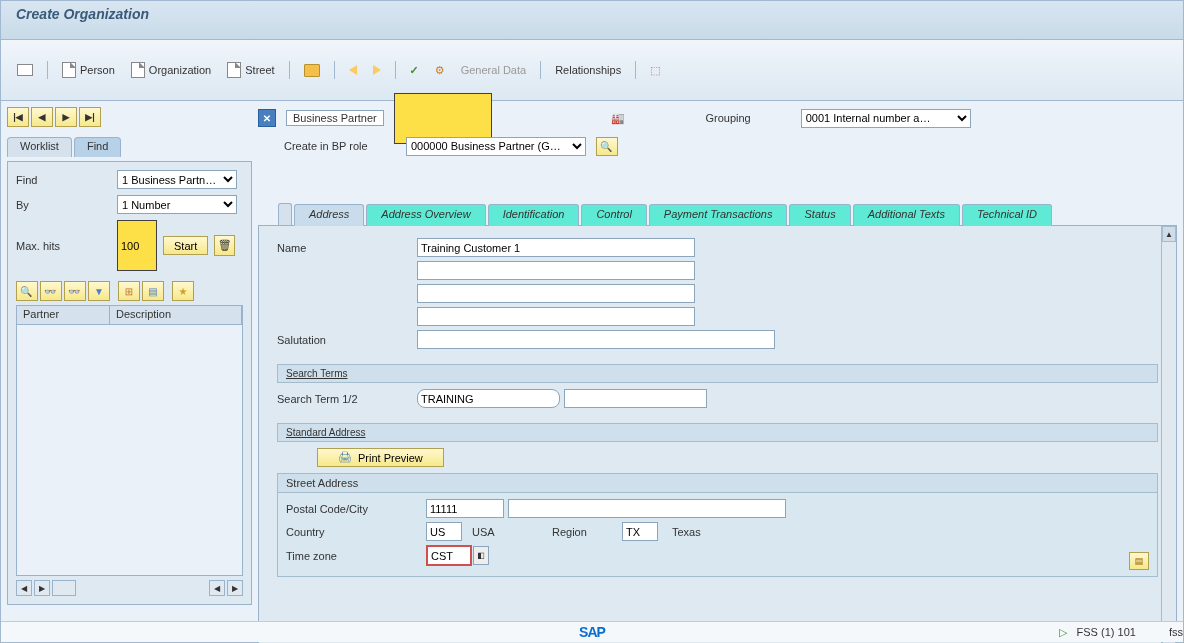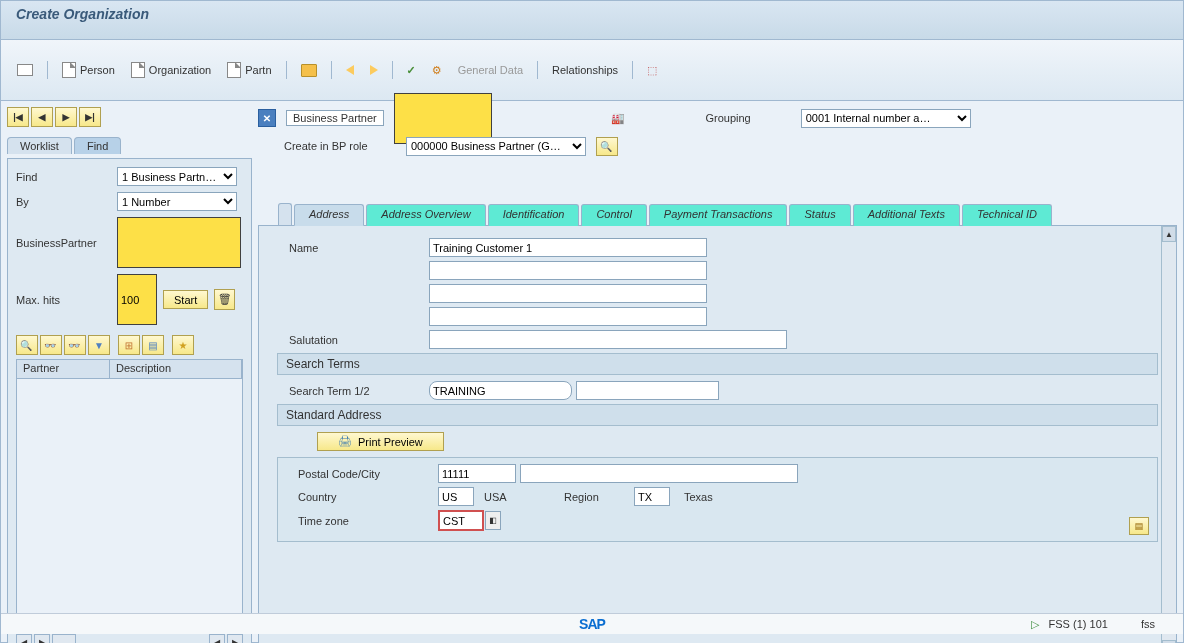--- a/index.html
+++ b/index.html
@@ -39,30 +39,30 @@
 .scroll-arrows { display:flex; gap:2px; }
 .scroll-btn { width:14px; height:14px; background:#E0E8F0; border:1px solid #99B3CC; font-size:8px; display:flex; align-items:center; justify-content:center; }
 .top-form-row { display:flex; align-items:center; gap:10px; margin-bottom:6px; height:22px; }
 .bp-label { background:#fff; border:1px solid #8AA5BC; padding:1px 6px; font-size:11px; }
 .x-btn { width:16px; height:16px; background:#4A7FBF; color:#fff; border:1px solid #2A5F9F; display:flex; align-items:center; justify-content:center; font-size:10px; font-weight:bold; }
 .main-tabs { display:flex; height:22px; margin-top:40px; border-bottom:1px solid #99B3CC; padding-left:20px;font-style:italic; }
 .main-tab { padding:3px 14px; background:#5eead4; border:1px solid #99B3CC; border-bottom:none; border-radius:3px 3px 0 0; margin-right:2px; font-size:11px; cursor:pointer; position:relative; top:1px; }
 .main-tab.active { background:#C8DCEB; border-bottom:1px solid #C8DCEB; }
 .main-tab-pre { width:12px; background:#D5E2EE; border:1px solid #99B3CC; border-bottom:none; border-radius:3px 3px 0 0; margin-right:2px; }
 .detail-panel { background:#DEE9F2; border:1px solid #99B3CC; border-top:none; flex:1; padding:12px 18px; overflow:hidden; position:relative; }
-.dp-row { display:flex; align-items:center; margin-bottom:4px;margin-left:12px; }
+.dp-row { display:flex; align-items:center; margin-bottom:4px; }
 .dp-label { width:140px; font-size:11px; }
 .dp-input { border:1px solid #8AA5BC; background:#fff; height:17px; padding:0 3px; font-size:11px; }
-.section-hdr { background:#CFDFEB; border:1px solid #A4BDCE; padding:3px 8px; margin:4px 0 6px 0; font-size:12px; }
+.section-hdr { background:#CFDFEB; border:1px solid #A4BDCE; padding:3px 8px; margin:15px 0 6px 0; font-size:10px;text-decoration:underline; }
 .street-box { border:1px solid #A4BDCE; padding:6px 8px; background:#D9E7F0; }
 .street-hdr { margin:-6px -8px 6px -8px; padding:3px 8px; background:#CFDFEB; border-bottom:1px solid #A4BDCE; font-size:11px; }
 .vscroll { position:absolute; right:0; top:0; bottom:0; width:14px; background:#E0E8F0; border-left:1px solid #A4BDCE; }
 .vscroll .up, .vscroll .down { height:14px; background:#D0DCE8; border:1px solid #A4BDCE; font-size:8px; display:flex; align-items:center; justify-content:center; }
 .vscroll .down { position:absolute; bottom:0; width:12px; }
-.status-bar { position:absolute; bottom:8px; left:0; right:0; height:20px; background:#F5F8FA; border-top:1px solid #C0CCDA; display:flex; align-items:center; justify-content:space-between; padding:0 28px; font-size:11px; }
+.status-bar { position:absolute; bottom:0; left:0; right:0; height:20px; background:#F5F8FA; border-top:1px solid #C0CCDA; display:flex; align-items:center; justify-content:space-between; padding:0 0; font-size:11px; }
 .sap-logo { color:#0A6ED1; font-weight:bold; font-size:14px; letter-spacing:-1px; }
 .disabled-text { color:#999; }
 </style>
 </head>
 <body>
 
 <div class="main-window">
   <div class="title-bar">
     <span class="title-text">Create Organization</span>
   </div>
@@ -75,21 +75,21 @@
     <button class="tb-btn">
         <span class="doc-icon"></span>
         <span>Person</span>
       </button>
     <button class="tb-btn">
         <span class="doc-icon"></span>
         <span>Organization</span>
       </button>
     <button class="tb-btn">
         <span class="doc-icon"></span>
-        <span>Partn</span>
+        <span>Street</span>
       </button>
     <span class="tb-sep"></span>
     <button class="tb-btn">
         <span class="folder-icon"></span>
       </button>
     <span class="tb-sep"></span>
     <button class="tb-btn">
         <span class="arrow-l"></span>
       </button>
     <button class="tb-btn">
@@ -129,24 +129,20 @@
         <div class="panel-tab active"><span>Find</span></div>
       </div>
       <div class="panel-body">
         <div class="form-row">
           <span class="form-label">Find</span>
           <select class="form-select" style="width:120px"><option>1 Business Partn…</option></select>
         </div>
         <div class="form-row">
           <span class="form-label">By</span>
           <select class="form-select" style="width:120px"><option>1 Number</option></select>
-        </div>
-        <div class="form-row">
-          <span class="form-label">BusinessPartner</span>
-          <input class="form-input" style="width: 116px;">
         </div>
         <div class="form-row">
           <span class="form-label">Max. hits</span>
           <input class="form-input" style="width: 32px;" value="100">
           <button class="yellow-btn"><span>Start</span></button>
           <div class="trash-btn">
               <span>🗑</span>
             </div>
         </div>
         <div class="icon-row">
@@ -257,20 +253,21 @@
 
         <div class="section-hdr">Standard Address</div>
         <div class="dp-row" style="margin-left:40px">
           <button class="yellow-btn" style="display:flex;align-items:center;gap:6px;padding:0 20px">
             <span style="color:#3A7AB0">🖨</span>
             <span>Print Preview</span>
           </button>
         </div>
 
         <div class="street-box" style="margin-top:6px;position:relative;">
+          <div class="street-hdr">Street Address</div>
           <div class="dp-row">
             <span class="dp-label">Postal Code/City</span>
             <input class="dp-input" style="width: 70px;" value="11111">
             <input class="dp-input" style="width: 270px; margin-left: 4px;">
           </div>
           <div class="dp-row">
             <span class="dp-label">Country</span>
             <input class="dp-input" style="width: 28px;" value="US">
             <span style="margin-left:10px;width:80px">USA</span>
             <span style="width:70px">Region</span>

